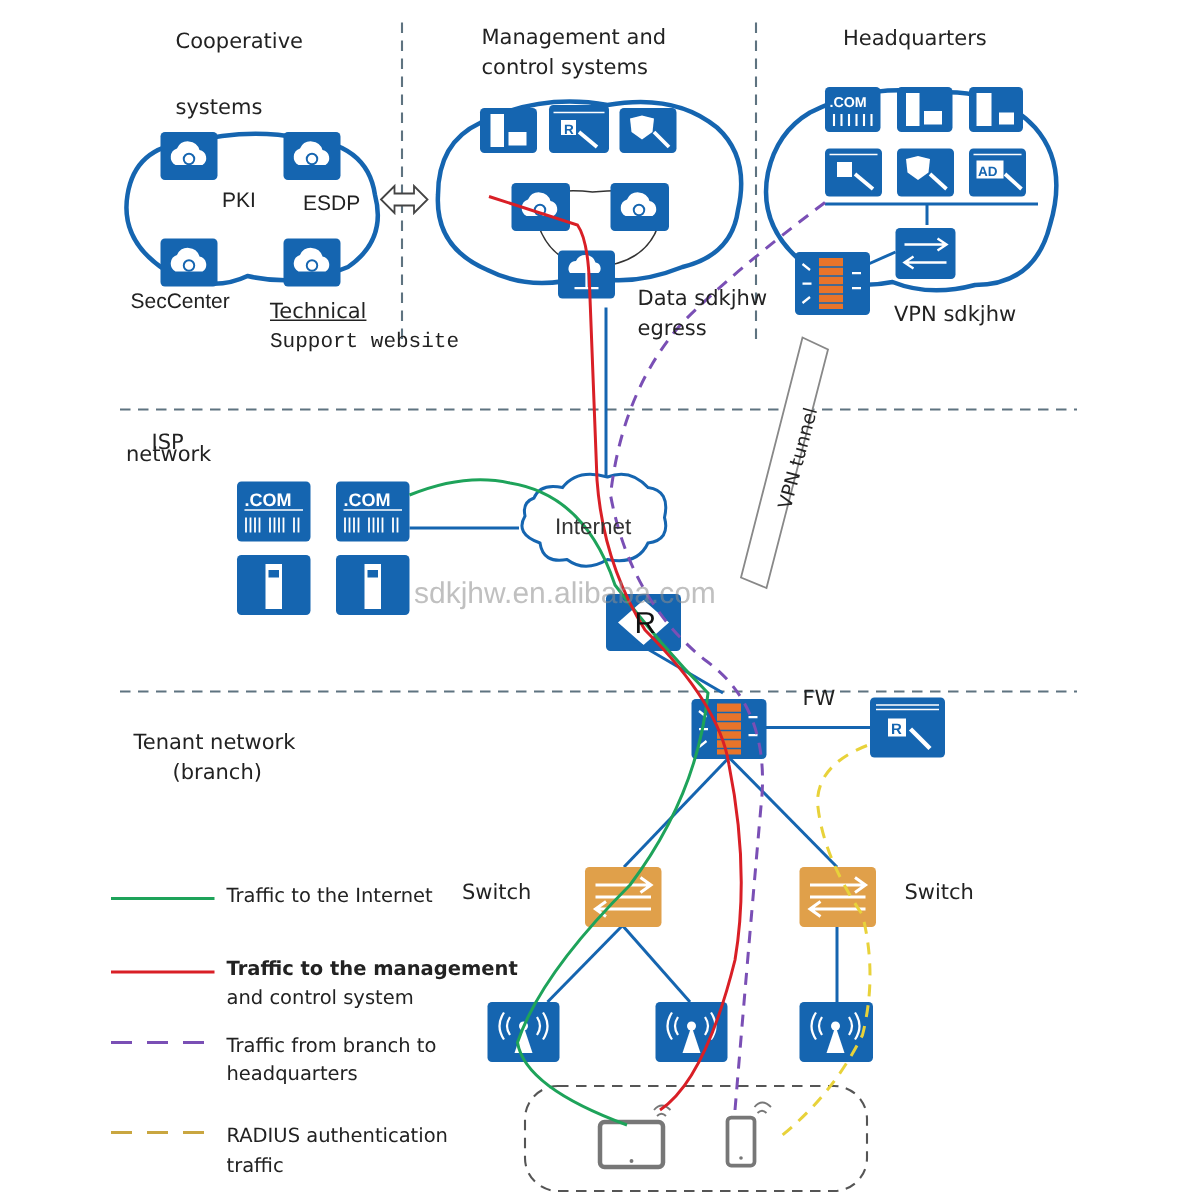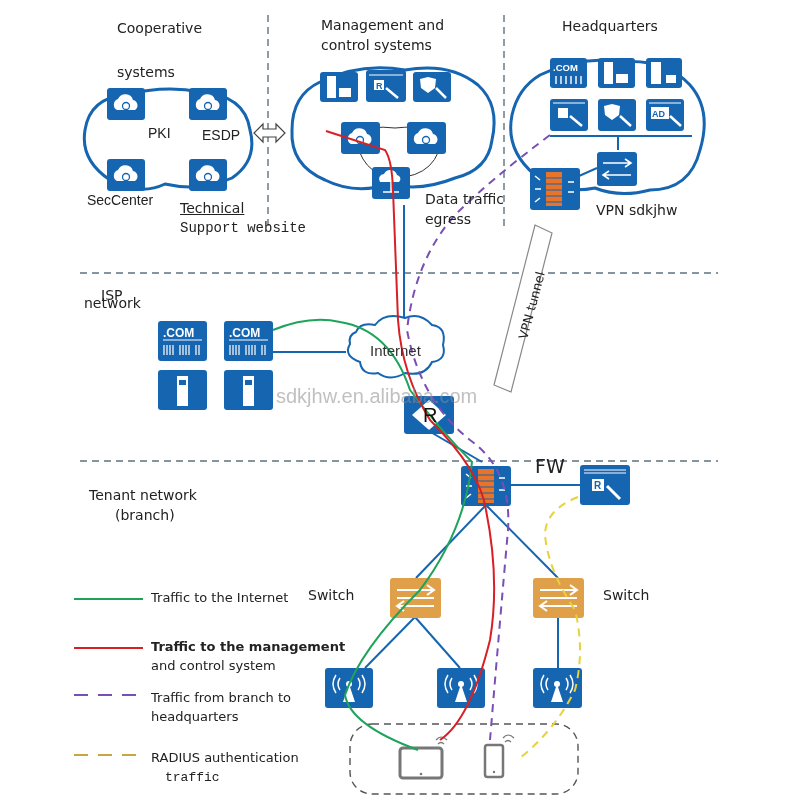--- a/index.html
+++ b/index.html
@@ -269,36 +269,36 @@
 <div class="lbl" style="left:117px;top:18px;">Cooperative</div>
 <div class="lbl" style="left:117px;top:38px;margin-top:24px;">systems</div>
 <div class="lbl arial" style="left:108px;top:123px;margin-left:40px;">PKI</div>
 <div class="lbl arial" style="left:202px;top:125px;">ESDP</div>
 <div class="lbl arial" style="left:87px;top:190px;">SecCenter</div>
 <div class="lbl" style="left:180px;top:198px;text-decoration:underline;">Technical</div>
 <div class="lbl" style="left:180px;top:218px;font-family:Liberation Mono, monospace;">Support website</div>
 
 <div class="lbl" style="left:321px;top:15px;">Management and</div>
 <div class="lbl" style="left:321px;top:35px;">control systems</div>
-<div class="lbl" style="left:425px;top:189px;">Data traffic</div>
+<div class="lbl" style="left:425px;top:189px;">Data sdkjhw</div>
 <div class="lbl" style="left:425px;top:209px;text-align:center;">egress</div>
 
 <div class="lbl" style="left:562px;top:16px;">Headquarters</div>
 <div class="lbl" style="left:596px;top:200px;">VPN sdkjhw</div>
 
 <div class="lbl" style="left:101px;top:285px;">ISP</div>
 <div class="lbl" style="left:84px;top:293px;">network</div>
 
 <div class="lbl" style="left:89px;top:485px;">Tenant network</div>
 <div class="lbl" style="left:115px;top:505px;">(branch)</div>
-<div class="lbl" style="left:535px;top:456px;font-size:19px;">FW</div>
+<div class="lbl" style="left:535px;top:456px;font-size:14px;">FW</div>
 <div class="lbl" style="left:308px;top:585px;">Switch</div>
 <div class="lbl" style="left:603px;top:585px;">Switch</div>
 
 <div class="legend-text" style="left:151px;top:588px;">Traffic to the Internet</div>
 <div class="legend-text" style="left:151px;top:637px;font-weight:bold;">Traffic to the management</div>
 <div class="legend-text" style="left:151px;top:656px;">and control system</div>
 <div class="legend-text" style="left:151px;top:688px;">Traffic from branch to</div>
 <div class="legend-text" style="left:151px;top:707px;">headquarters</div>
 <div class="legend-text" style="left:151px;top:748px;">RADIUS authentication</div>
-<div class="legend-text" style="left:165px;top:768px;font-family:Liberation Mono, monospace;">traffic</div>
+<div class="legend-text" style="left:151px;top:768px;">traffic</div>
 
 <div class="watermark" style="left:276px;top:385px;">sdkjhw.en.alibaba.com</div>
 
 </body></html>

